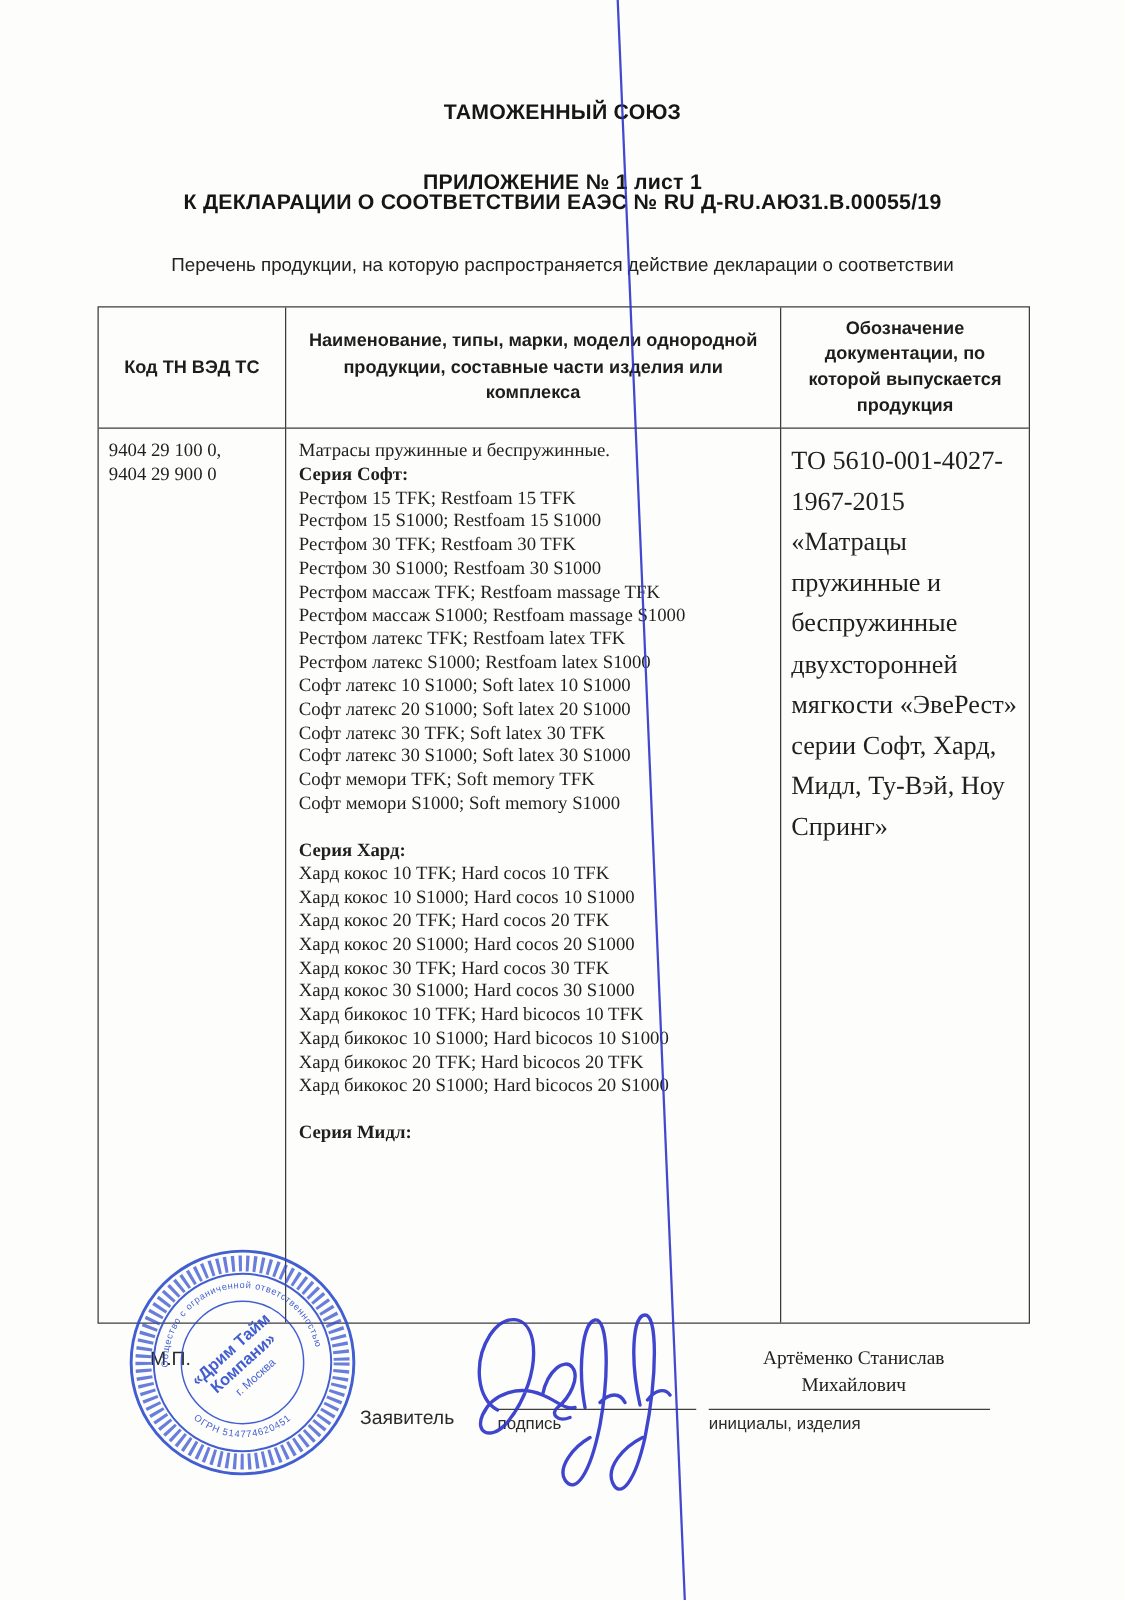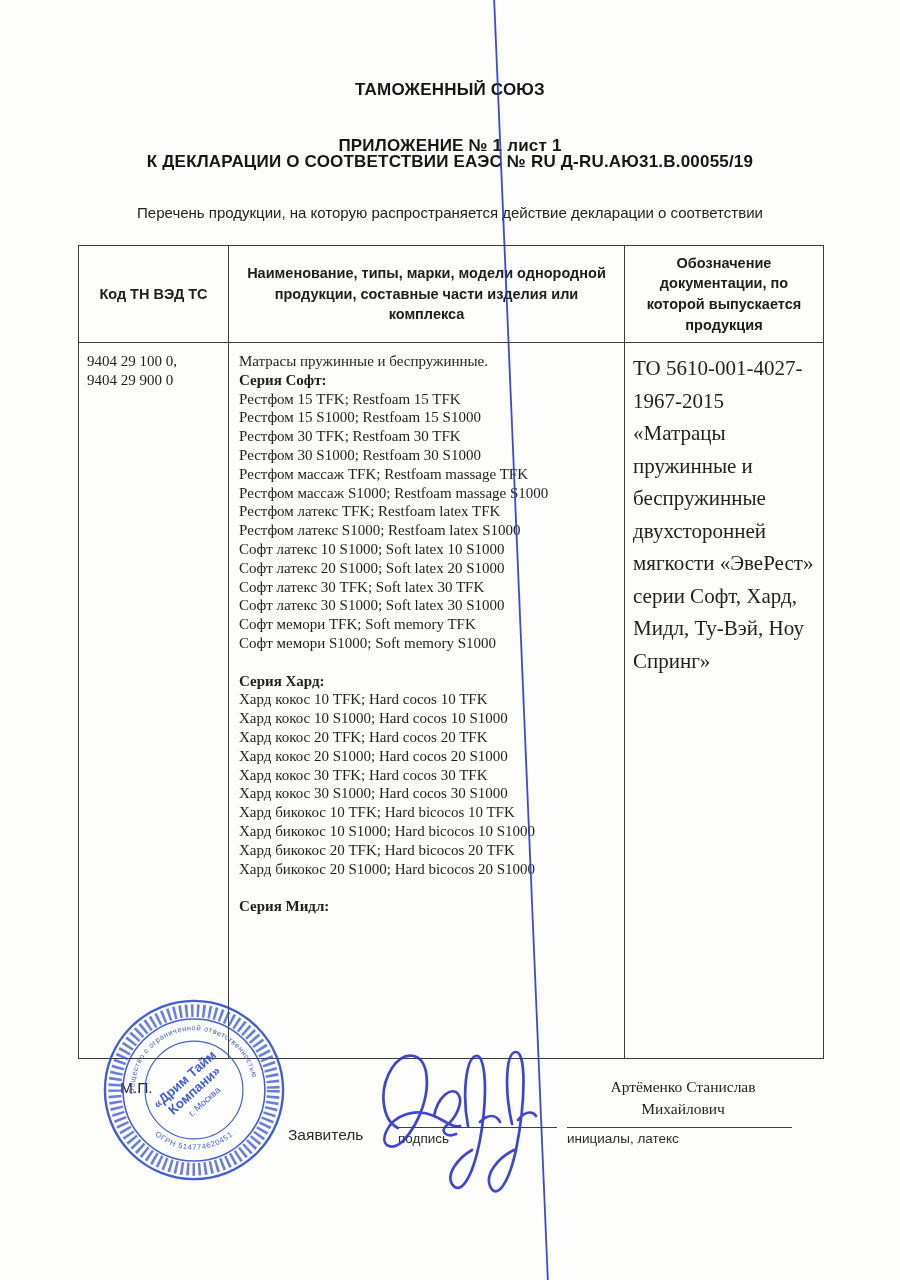--- a/index.html
+++ b/index.html
@@ -155,21 +155,21 @@
 
     <div class="cell body-cell doc-ref">ТО 5610-001-4027-1967-2015 «Матрацы пружинные и беспружинные двухсторонней мягкости «ЭвеРест» серии Софт, Хард, Мидл, Ту-Вэй, Ноу Спринг»</div>
   </div>
 
   <div class="foot-label mp">М.П.</div>
   <div class="foot-label applicant">Заявитель</div>
   <div class="signatory">Артёменко Станислав Михайлович</div>
   <div class="rule rule-sig"></div>
   <div class="rule rule-name"></div>
   <div class="caption cap-sig">подпись</div>
-  <div class="caption cap-name">инициалы, латекс</div>
+  <div class="caption cap-name">инициалы, изделия</div>
 
   <svg class="stamp-svg" viewBox="0 0 190 190">
     <circle cx="95" cy="95" r="91" fill="none" stroke="var(--stamp)" stroke-width="2.4"></circle>
     <circle cx="95" cy="95" r="81" fill="none" stroke="var(--stamp)" stroke-width="13" stroke-dasharray="2.6 3.4" opacity=".8"></circle>
     <circle cx="95" cy="95" r="72.5" fill="none" stroke="var(--stamp)" stroke-width="1.6"></circle>
     <circle cx="95" cy="95" r="50" fill="none" stroke="var(--stamp)" stroke-width="1.2"></circle>
     <defs>
       <path id="arcTop" d="M 39.7 120.8 A 61 61 0 1 1 155.1 105.6" fill="none"></path>
       <path id="arcBottom" d="M 51.9 138.2 A 61 61 0 0 0 138.1 138.2" fill="none"></path>
     </defs>

